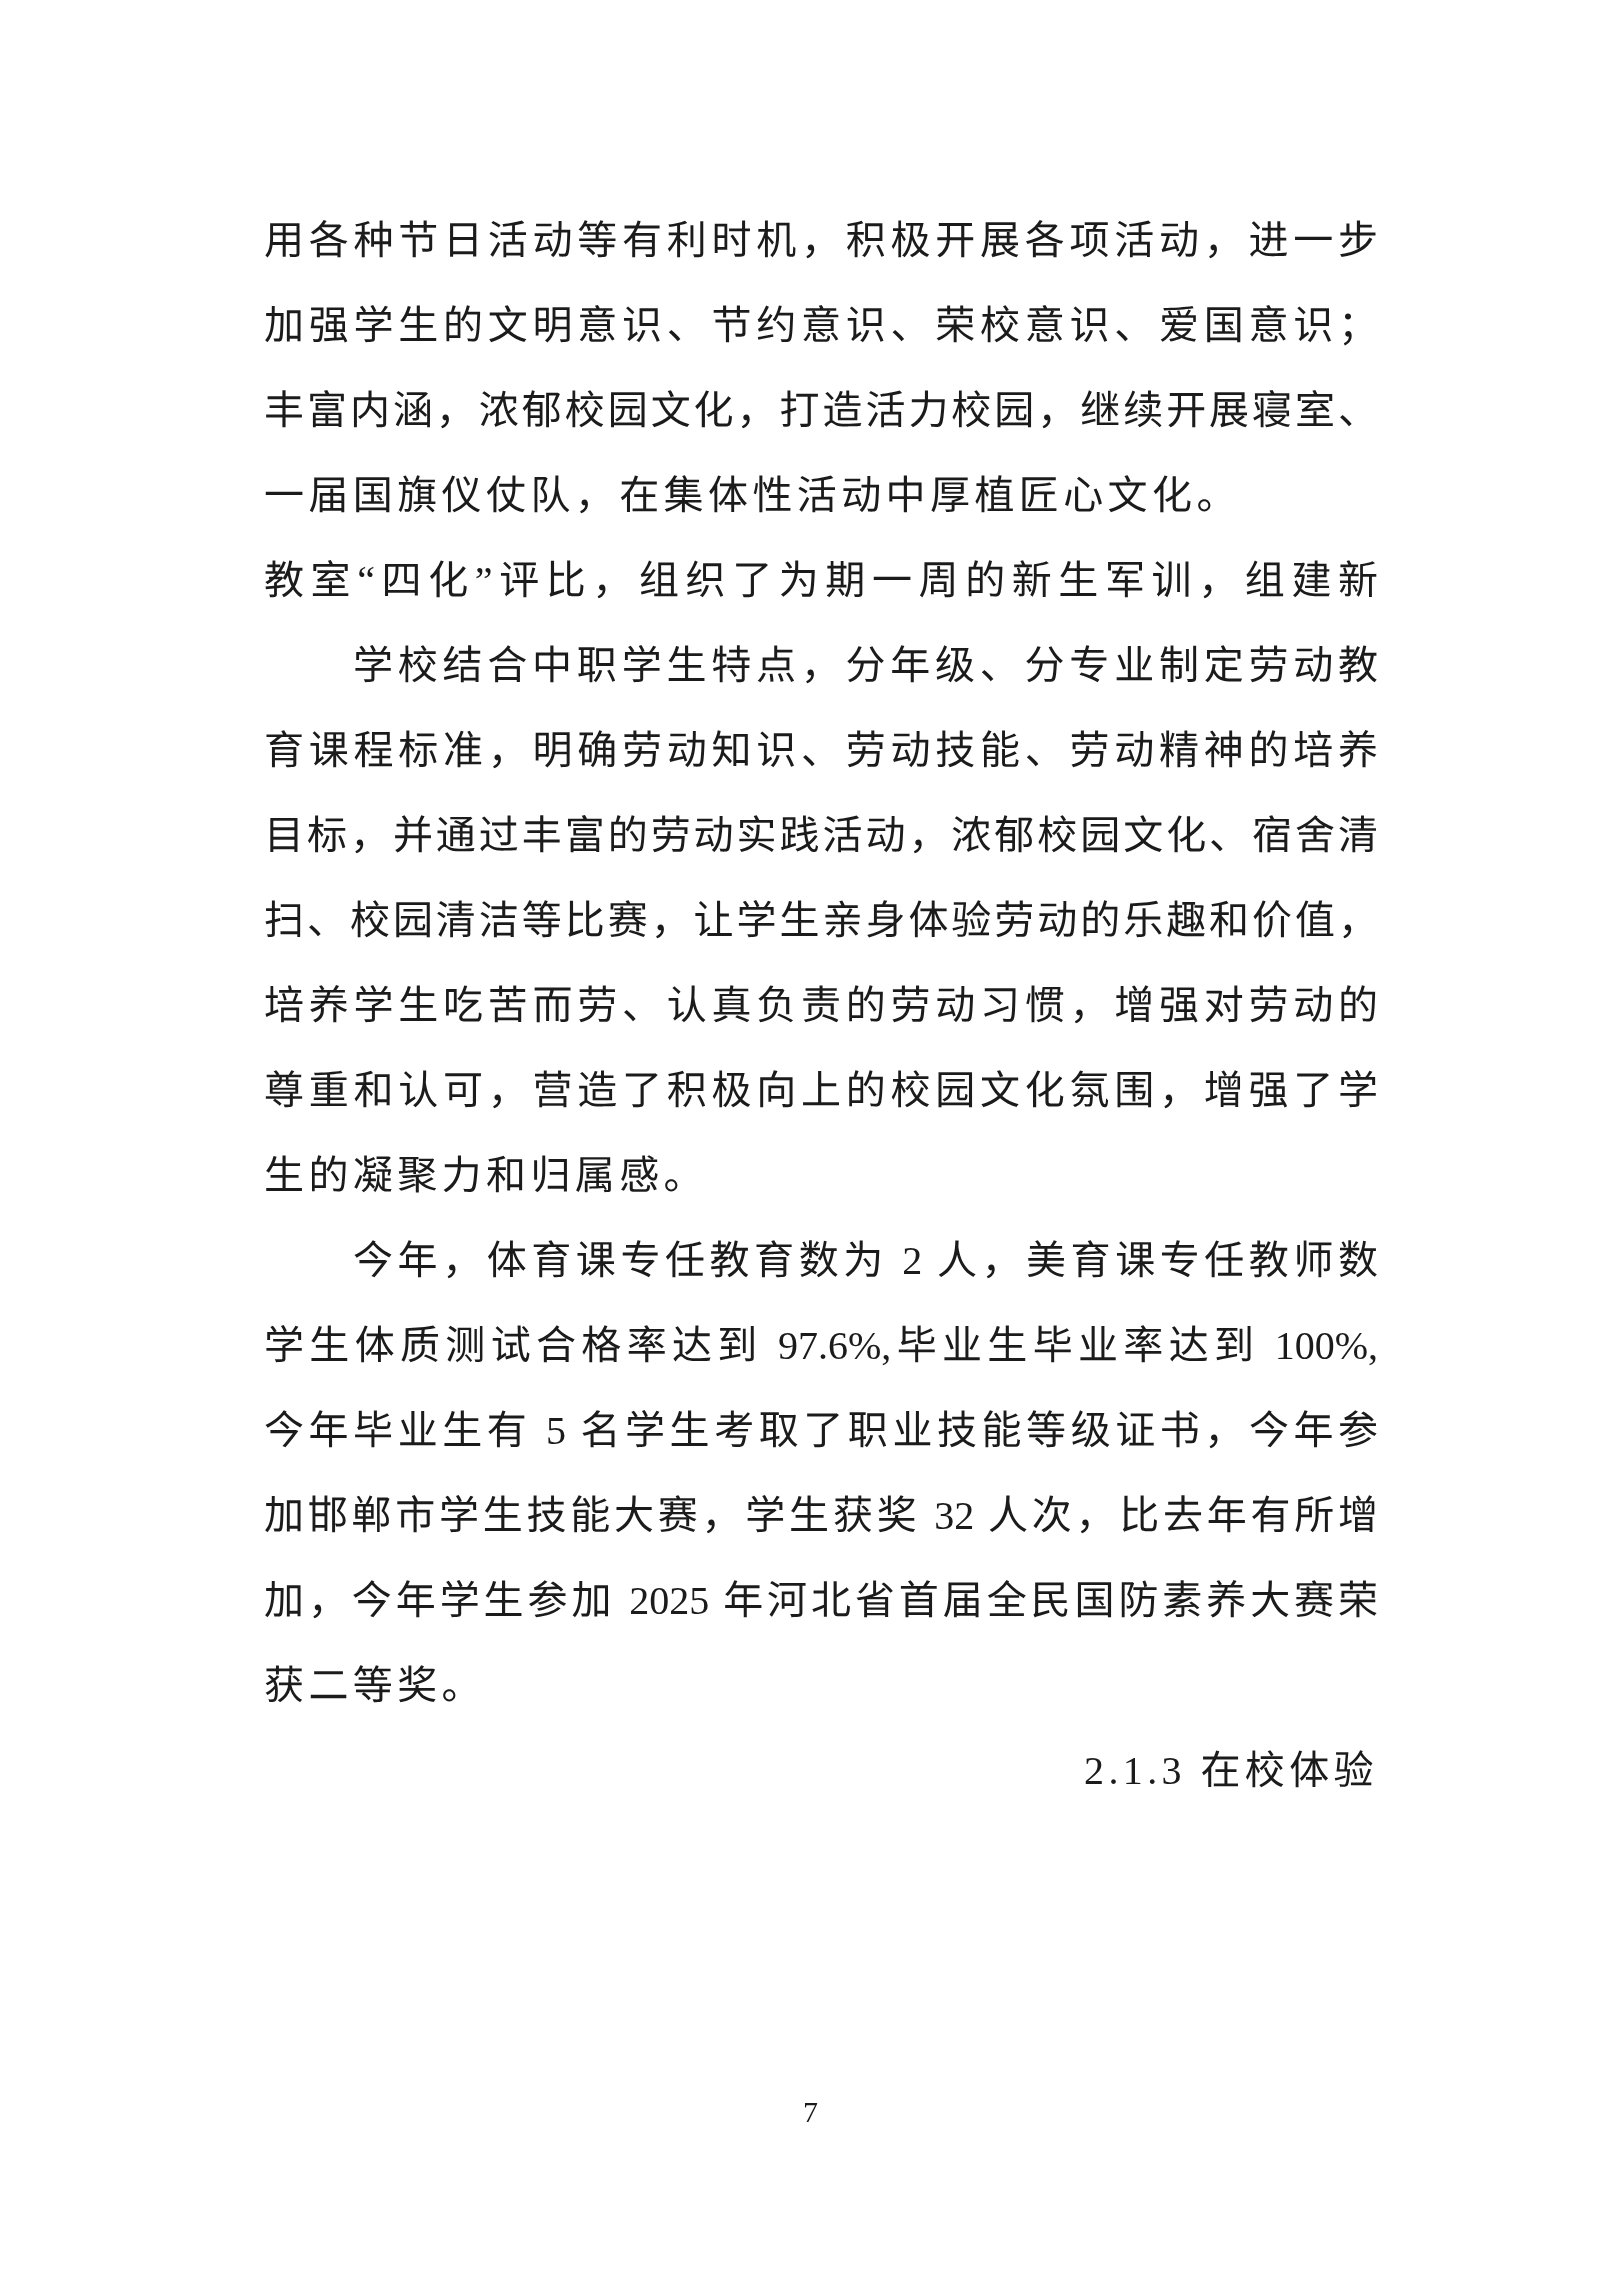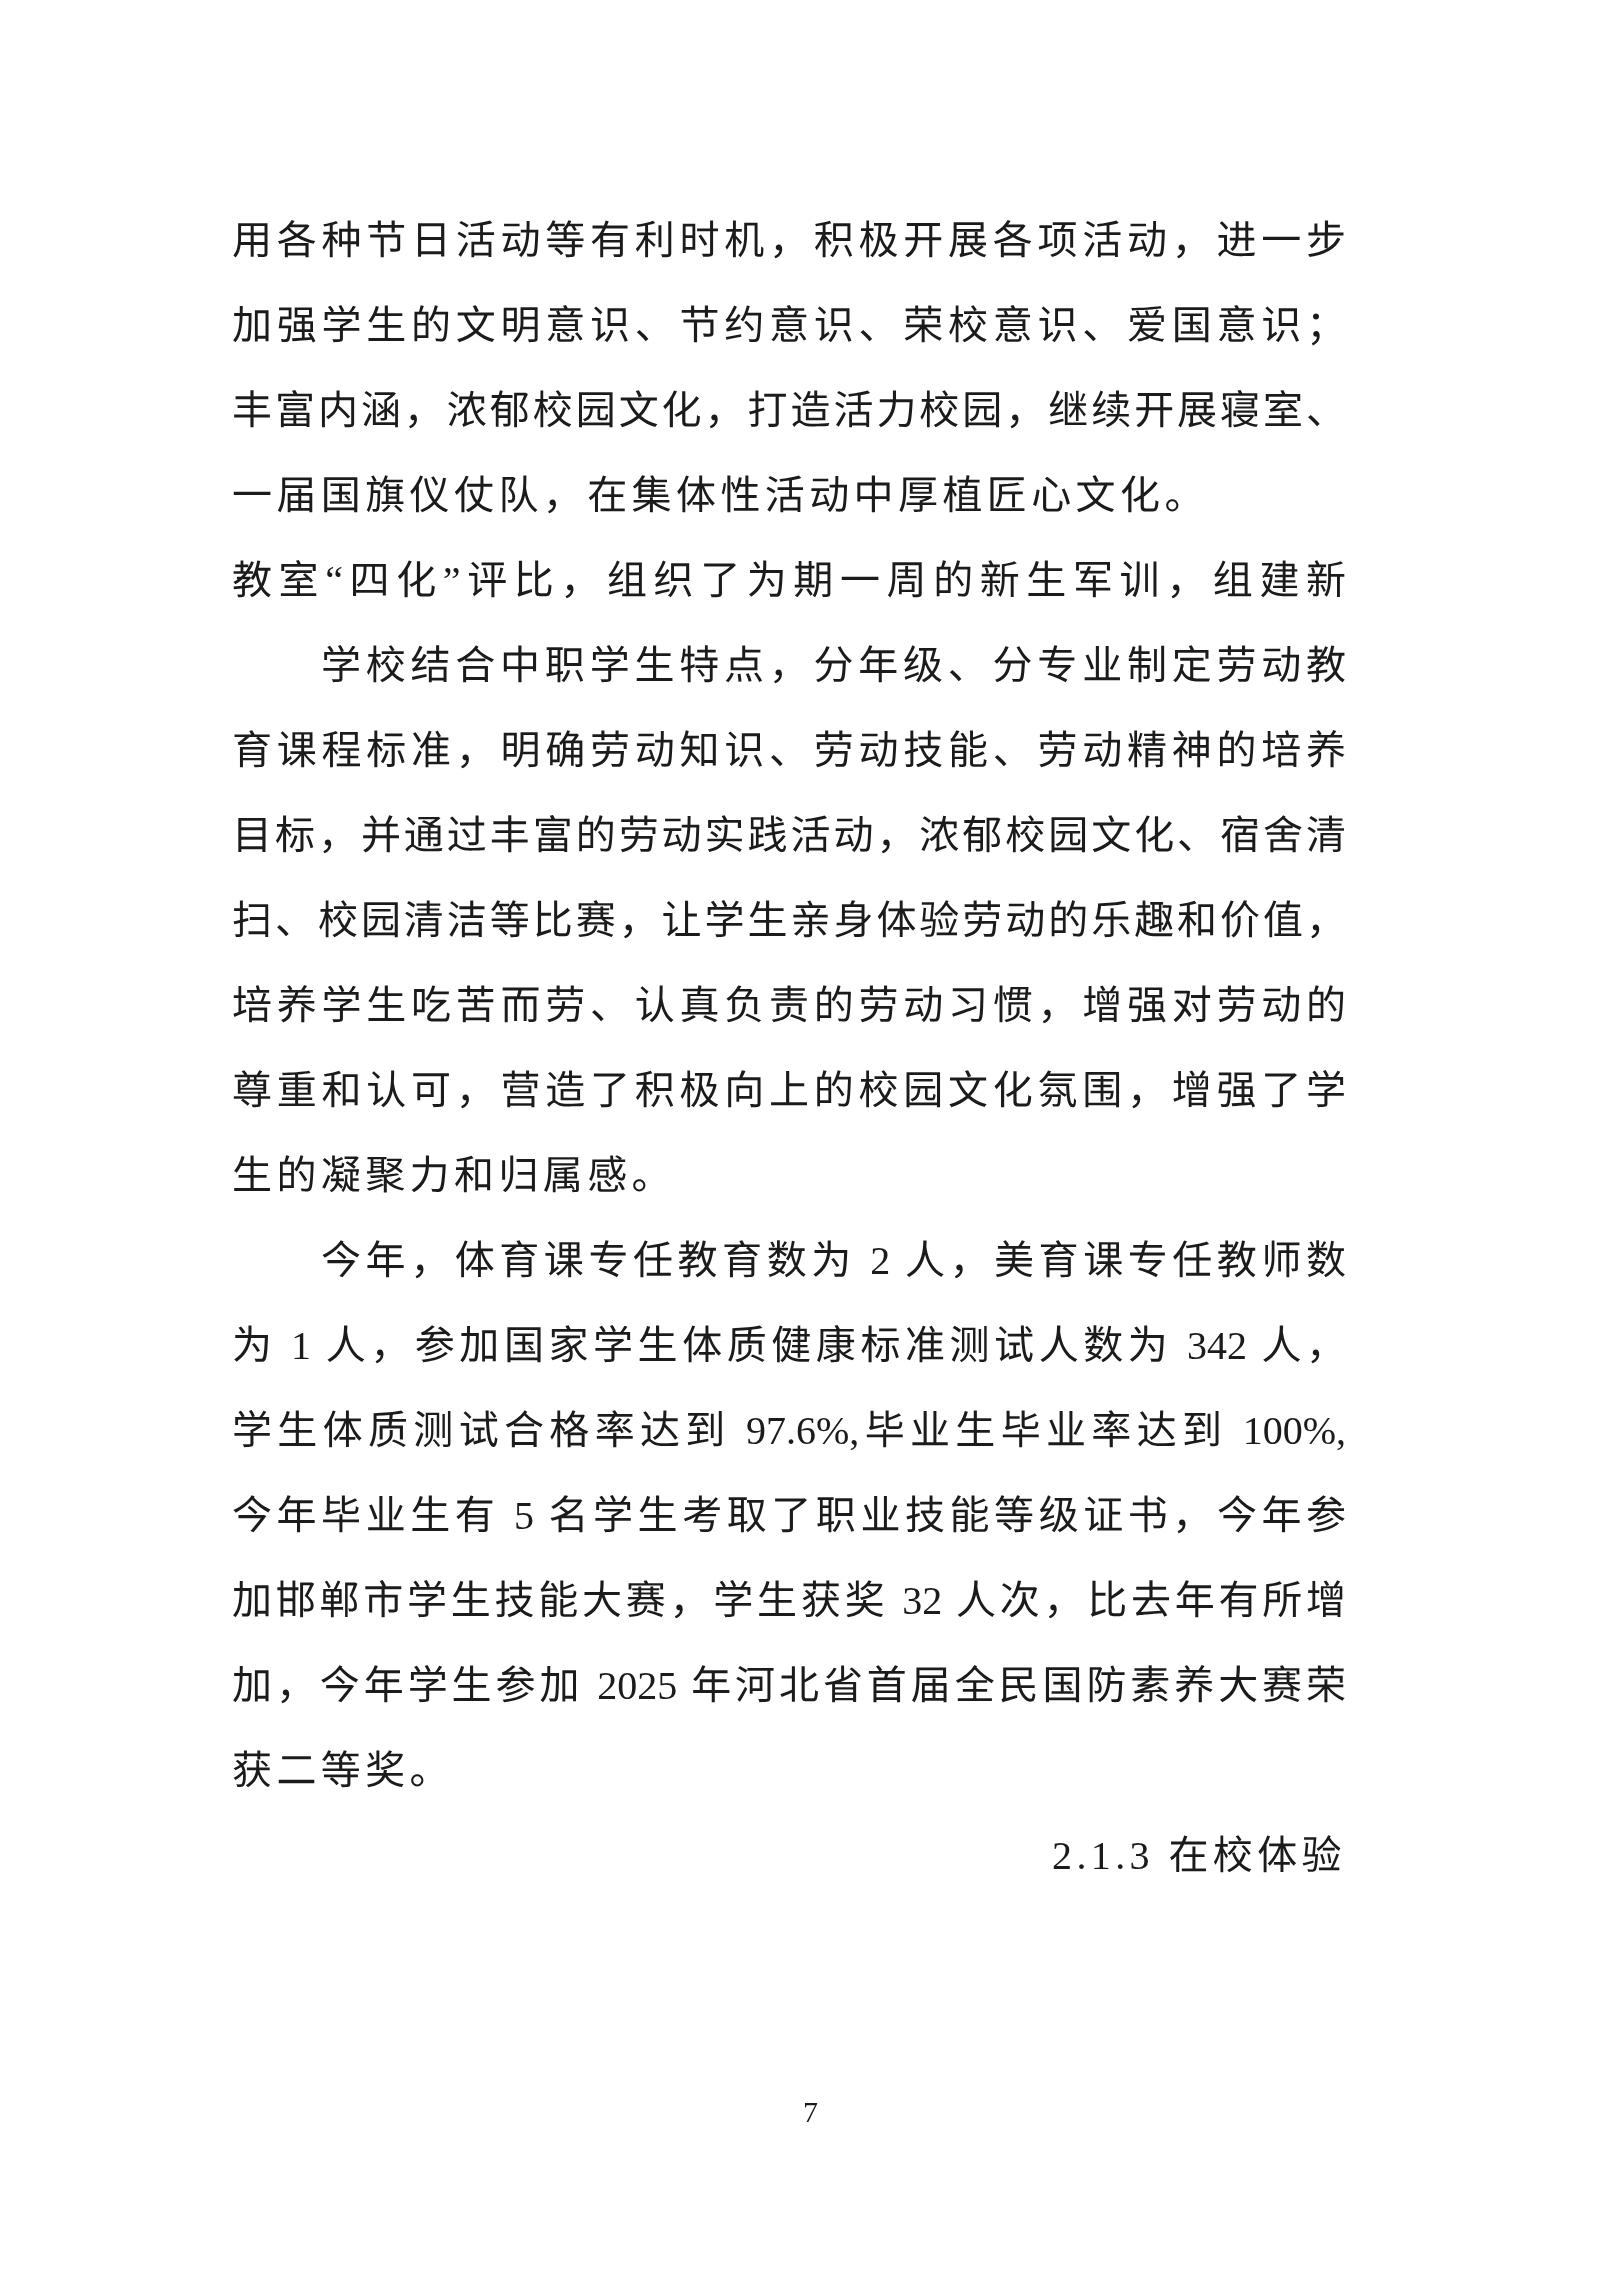--- a/index.html
+++ b/index.html
@@ -15,21 +15,21 @@
     color: #1b1b1b;
     overflow: hidden;
   }
   .page {
     position: absolute;
     inset: 0;
     background: #ffffff;
   }
   .textblock {
     position: absolute;
-    left: 232px;
+    left: 264px;
     top: 198px;
     width: 1114px;
   }
   .para {
     margin: 0;
     padding: 0;
   }
   .line {
     height: 85px;
     line-height: 85px;
@@ -85,21 +85,20 @@
       <div class="line j">育课程标准，明确劳动知识、劳动技能、劳动精神的培养</div>
       <div class="line j">目标，并通过丰富的劳动实践活动，浓郁校园文化、宿舍清</div>
       <div class="line j">扫、校园清洁等比赛，让学生亲身体验劳动的乐趣和价值，</div>
       <div class="line j">培养学生吃苦而劳、认真负责的劳动习惯，增强对劳动的</div>
       <div class="line j">尊重和认可，营造了积极向上的校园文化氛围，增强了学</div>
       <div class="line">生的凝聚力和归属感。</div>
     </section>
 
     <section class="para">
       <div class="line j ind">今年，体育课专任教育数为 2 人，美育课专任教师数</div>
-      <div class="line j">为 1 人，参加国家学生体质健康标准测试人数为 342 人，</div>
       <div class="line j">学生体质测试合格率达到 97.6%,毕业生毕业率达到 100%,</div>
       <div class="line j">今年毕业生有 5 名学生考取了职业技能等级证书，今年参</div>
       <div class="line j">加邯郸市学生技能大赛，学生获奖 32 人次，比去年有所增</div>
       <div class="line j">加，今年学生参加 2025 年河北省首届全民国防素养大赛荣</div>
       <div class="line">获二等奖。</div>
     </section>
 
     <section class="para">
       <div class="line ind">2.1.3 在校体验</div>
     </section>

